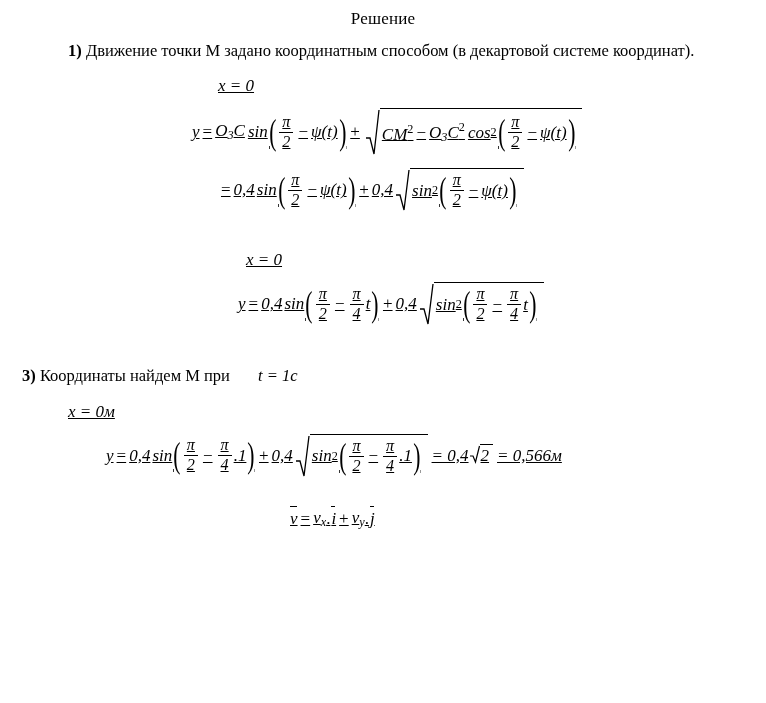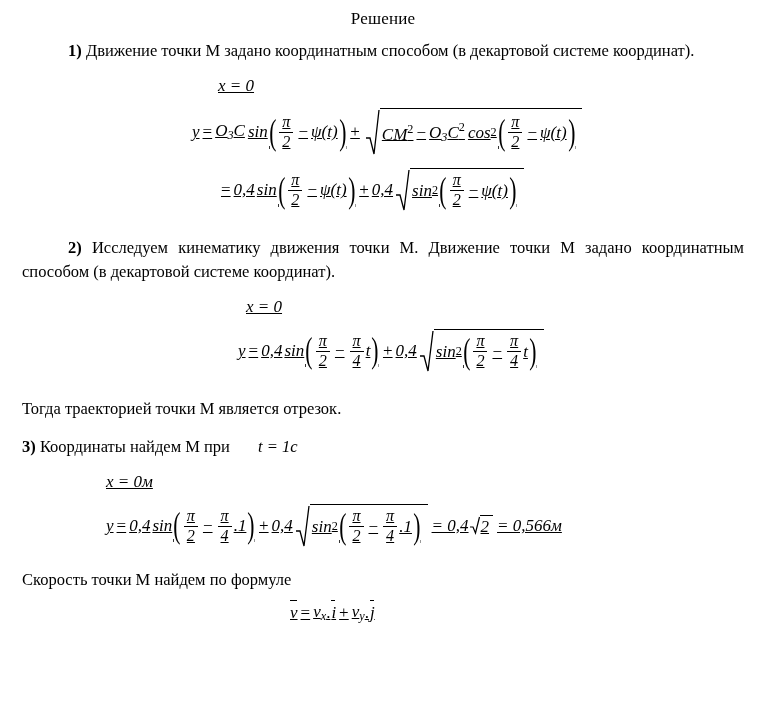--- a/index.html
+++ b/index.html
@@ -50,21 +50,21 @@
     align-items: center;
     font-size: 17px;
     margin: 2px 0;
     text-decoration: underline;
   }
   .eq-pad-1 { padding-left: 218px; }
   .eq-pad-2 { padding-left: 192px; }
   .eq-pad-3 { padding-left: 218px; }
   .eq-pad-4 { padding-left: 246px; }
   .eq-pad-5 { padding-left: 238px; }
-  .eq-pad-6 { padding-left: 106px; }
+  .eq-pad-6 { padding-left: 68px; }
   .eq-pad-7 { padding-left: 106px; }
   .eq-pad-8 { padding-left: 290px; }
   .it {
     font-style: italic;
   }
   
   .frac {
     display: inline-flex;
     flex-direction: column;
     align-items: center;
@@ -236,24 +236,20 @@
           <span class="op">−</span>
           <span class="it">ψ(t)</span>
           <span class="paren">)</span>
         </span>
       </span>
     </div>
   </div>
 
   <div class="spacer-lg"></div>
 
-  <div class="para indent">
-    <span class="bold">2)</span>
-    <span>Исследуем кинематику движения точки М. Движение точки М задано координатным способом (в декартовой системе координат).</span>
-  </div>
 
   <div class="spacer-sm"></div>
 
   <div class="eq-block">
 
     <div class="eq-line eq-pad-4">
       <span class="it">x = 0</span>
     </div>
 
     <div class="spacer-sm"></div>
@@ -298,21 +294,20 @@
           </span>
           <span class="it">t</span>
           <span class="paren">)</span>
         </span>
       </span>
     </div>
   </div>
 
   <div class="spacer-lg"></div>
 
-  <div class="para">Тогда траекторией точки М является отрезок.</div>
 
   <div class="spacer-md"></div>
 
   <div class="para">
     <span class="bold">3)</span>
     <span>Координаты найдем М при</span>
     <span class="it" style="margin-left:24px">t = 1c</span>
   </div>
 
   <div class="spacer-sm"></div>
@@ -377,21 +372,20 @@
         <span class="radicand" style="padding:1px 4px 1px 1px">
           <span class="it">2</span>
         </span>
       </span>
       <span class="it" style="margin-left:4px">= 0,566м</span>
     </div>
   </div>
 
   <div class="spacer-md"></div>
 
-  <div class="para">Скорость точки М найдем по формуле</div>
 
   <div class="spacer-sm"></div>
 
   <div class="eq-line eq-pad-8">
     <span class="it vecbar">v</span>
     <span class="op">=</span>
     <span class="it">v<span class="sub">x</span></span>
     <span>.</span>
     <span class="it vecbar" style="margin-left:1px">i</span>
     <span class="op">+</span>

